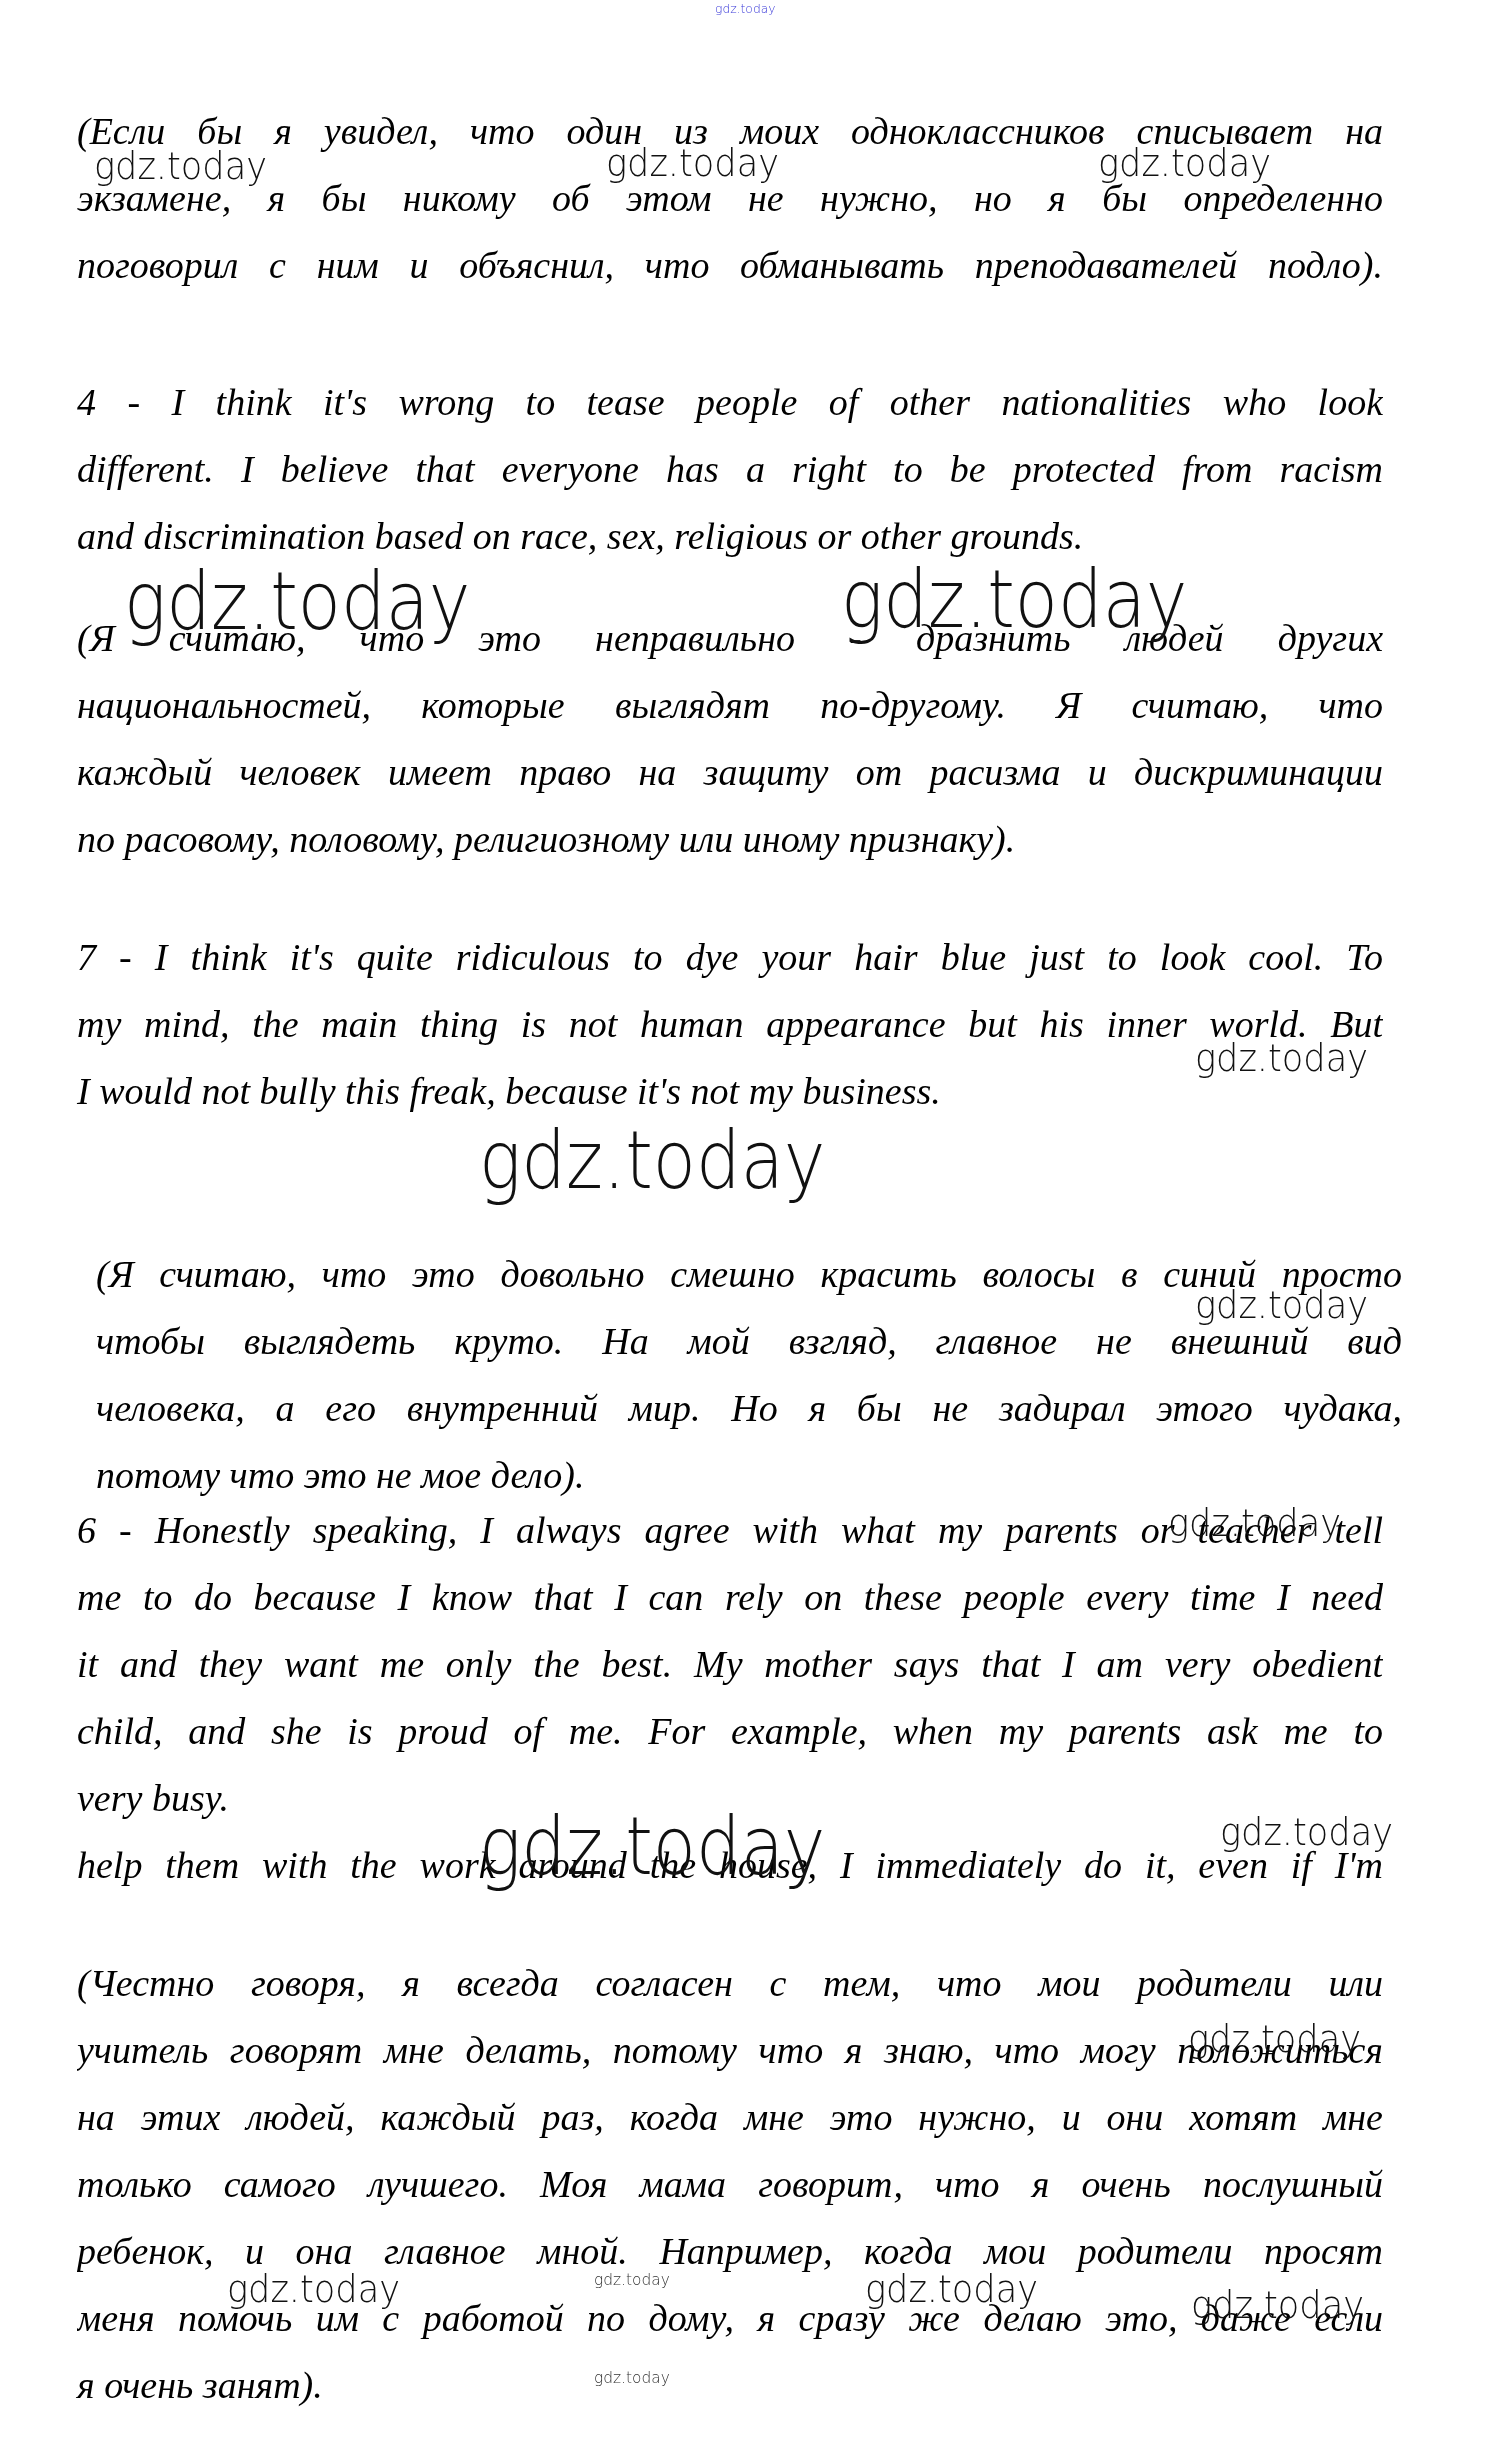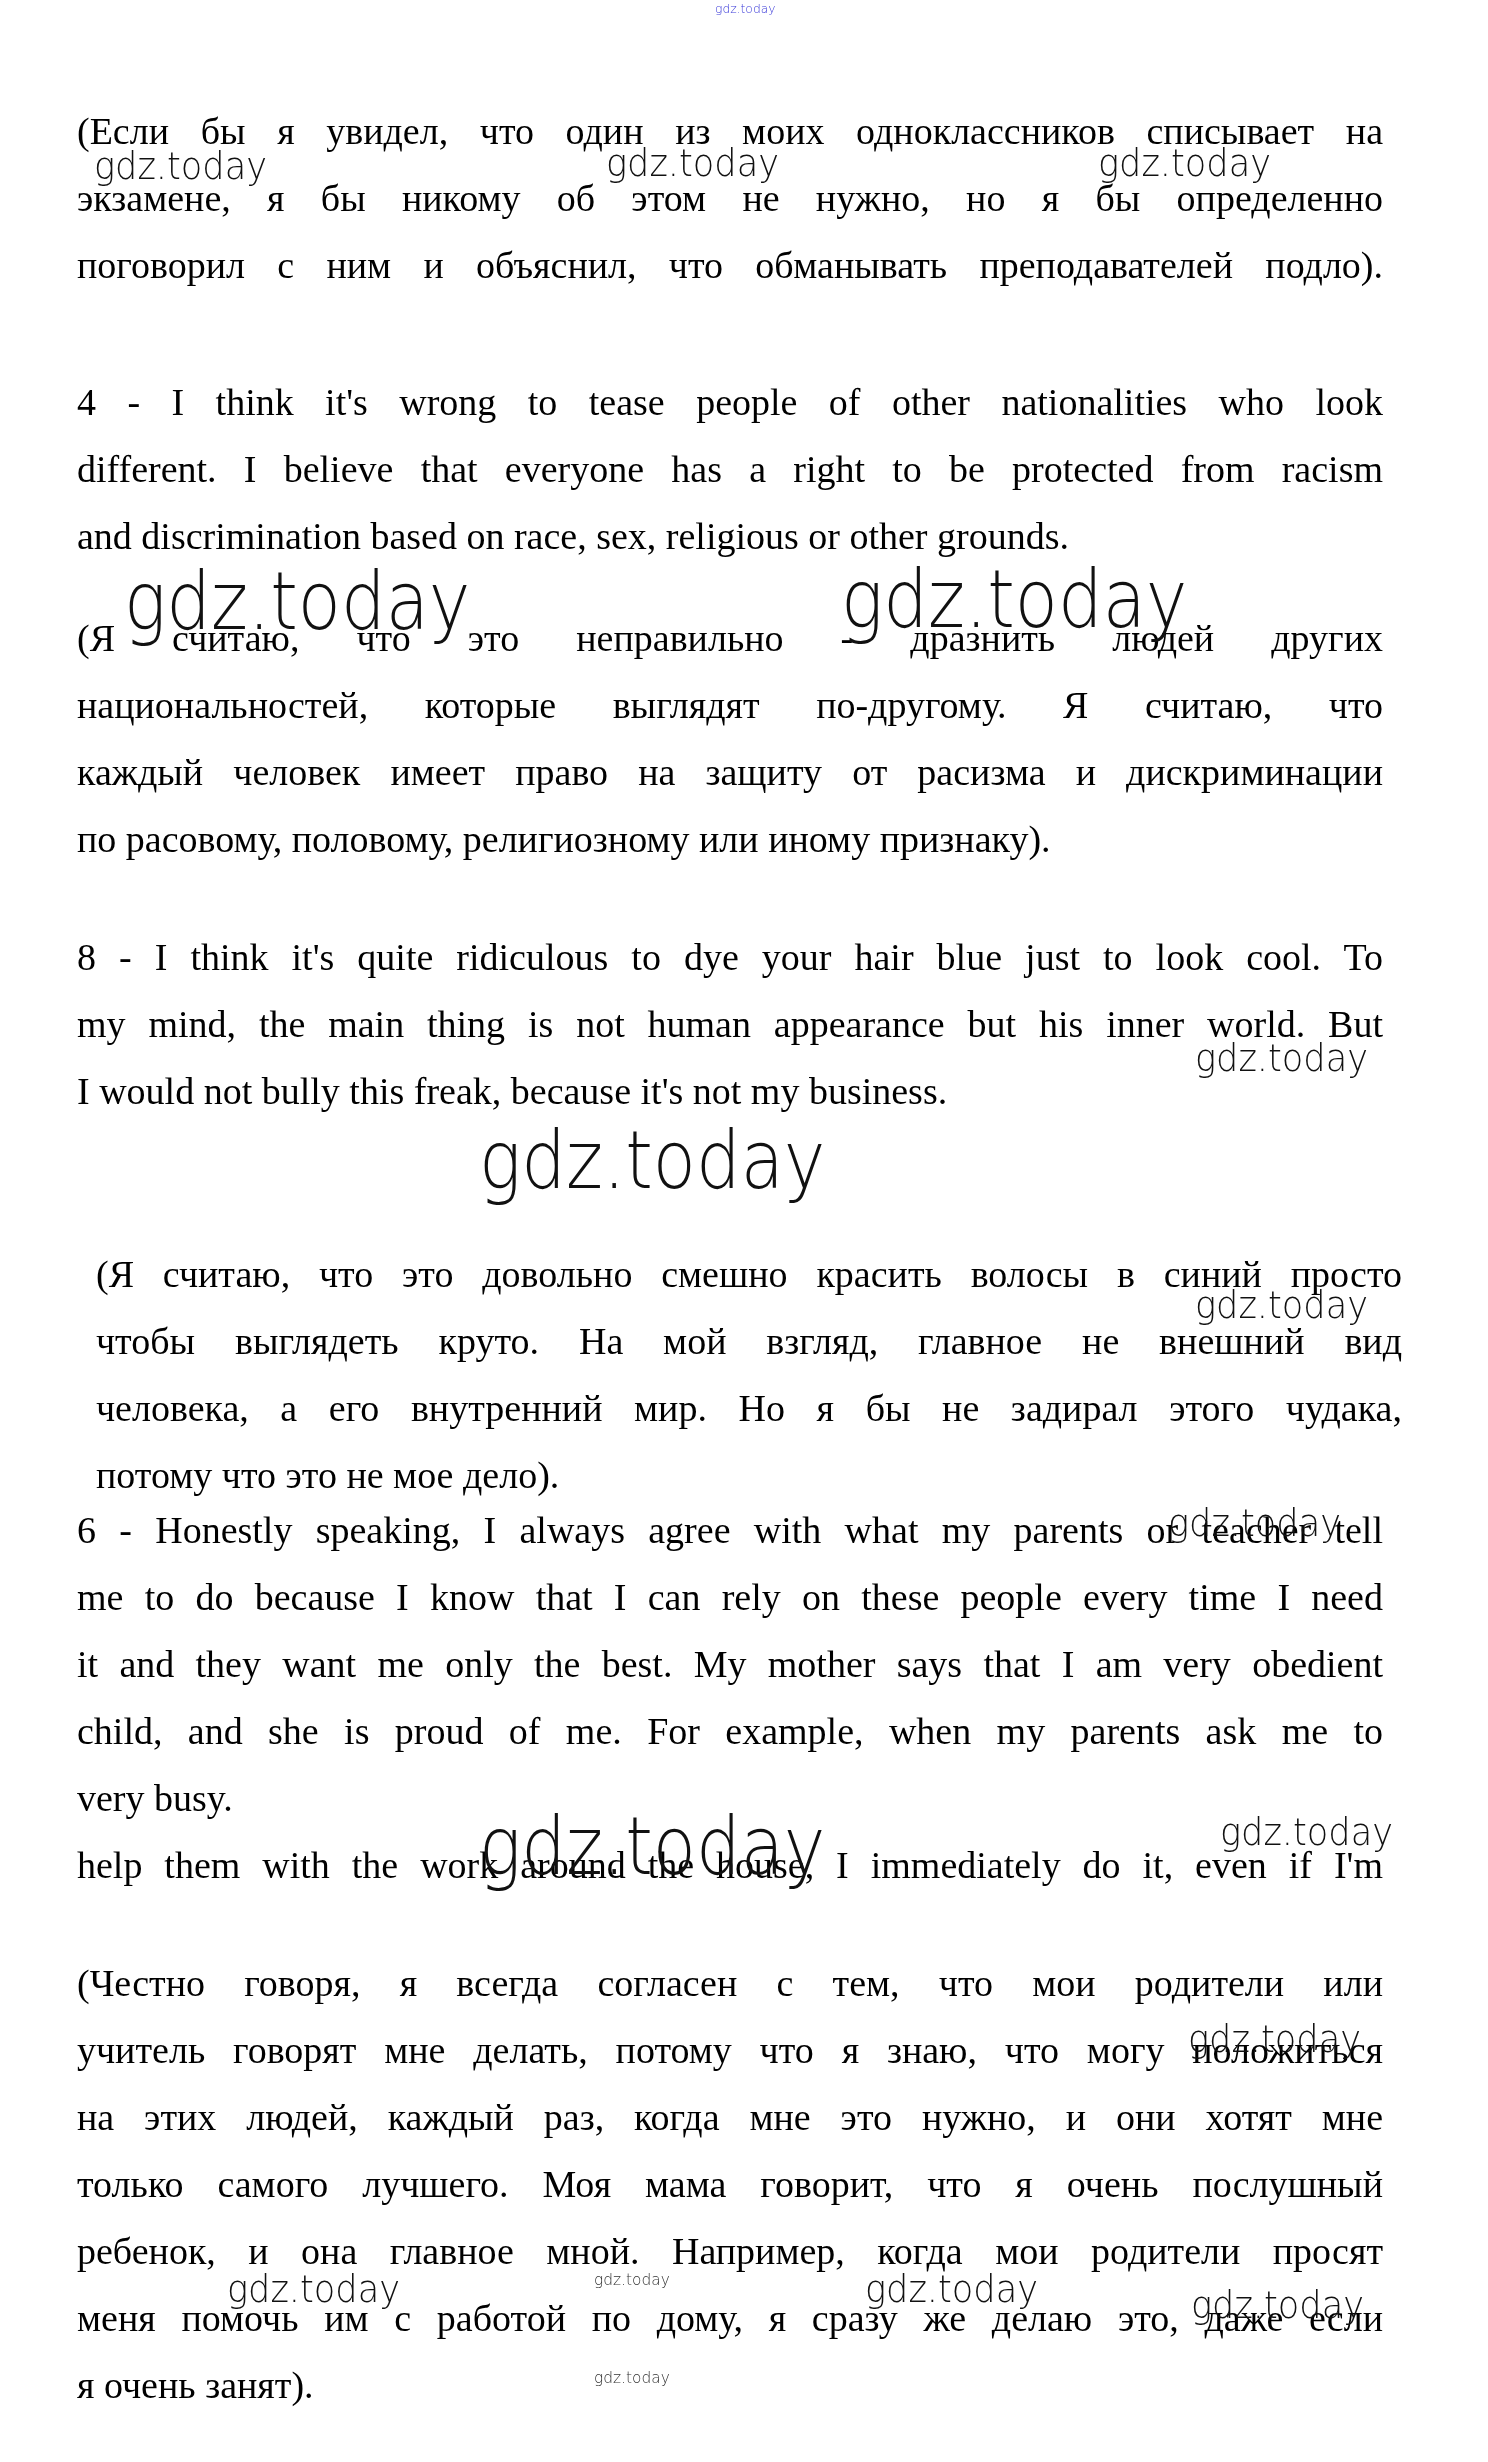--- a/index.html
+++ b/index.html
@@ -1,21 +1,21 @@
 <!DOCTYPE html>
 <html style="font-size:12.3px"><head>
 <meta charset="utf-8">
 <style>
   html, body { margin: 0; padding: 0; background: #ffffff; }
   body { width: 1489px; height: 2462px; position: relative; overflow: hidden; }
   .page { position: absolute; left: 0; top: 0; width: 1433px; height: 2462px; background: #ffffff; }
   .para {
     position: absolute; left: 77px; width: 1306px;
     font-family: "Liberation Serif", "DejaVu Serif", serif;
-    font-size: 38px; line-height: 67px; color: #000000;
+    font-size: 38px; line-height: 67px; color: #000000; font-style: italic;
   }
   .para .ln { display: block; white-space: nowrap; height: 67px; }
   .para .ln.j { text-align: justify; text-align-last: justify; white-space: normal; overflow: hidden; }
   .wm {
     position: absolute; white-space: nowrap;
     font-family: "DejaVu Sans", "Liberation Sans", sans-serif;
     font-weight: 200; color: #111111; line-height: 1;
     transform-origin: 0 0; pointer-events: none;
   }
   .wm.big { font-size: 80px; transform: scaleX(0.88); }
@@ -43,21 +43,21 @@
   </div>
 
   <div class="para" style="top:605px;">
     <span class="ln j">(Я считаю, что это неправильно - дразнить людей других</span>
     <span class="ln j">национальностей, которые выглядят по-другому. Я считаю, что</span>
     <span class="ln j">каждый человек имеет право на защиту от расизма и дискриминации</span>
     <span class="ln">по расовому, половому, религиозному или иному признаку).</span>
   </div>
 
   <div class="para" style="top:924px;">
-    <span class="ln j">8 - I think it's quite ridiculous to dye your hair blue just to look cool. To</span>
+    <span class="ln j">7 - I think it's quite ridiculous to dye your hair blue just to look cool. To</span>
     <span class="ln j">my mind, the main thing is not human appearance but his inner world. But</span>
     <span class="ln">I would not bully this freak, because it's not my business.</span>
   </div>
 
   <div class="para" style="top:1241px;margin-left:19px;">
     <span class="ln j">(Я считаю, что это довольно смешно красить волосы в синий просто</span>
     <span class="ln j">чтобы выглядеть круто. На мой взгляд, главное не внешний вид</span>
     <span class="ln j">человека, а его внутренний мир. Но я бы не задирал этого чудака,</span>
     <span class="ln">потому что это не мое дело).</span>
   </div>

